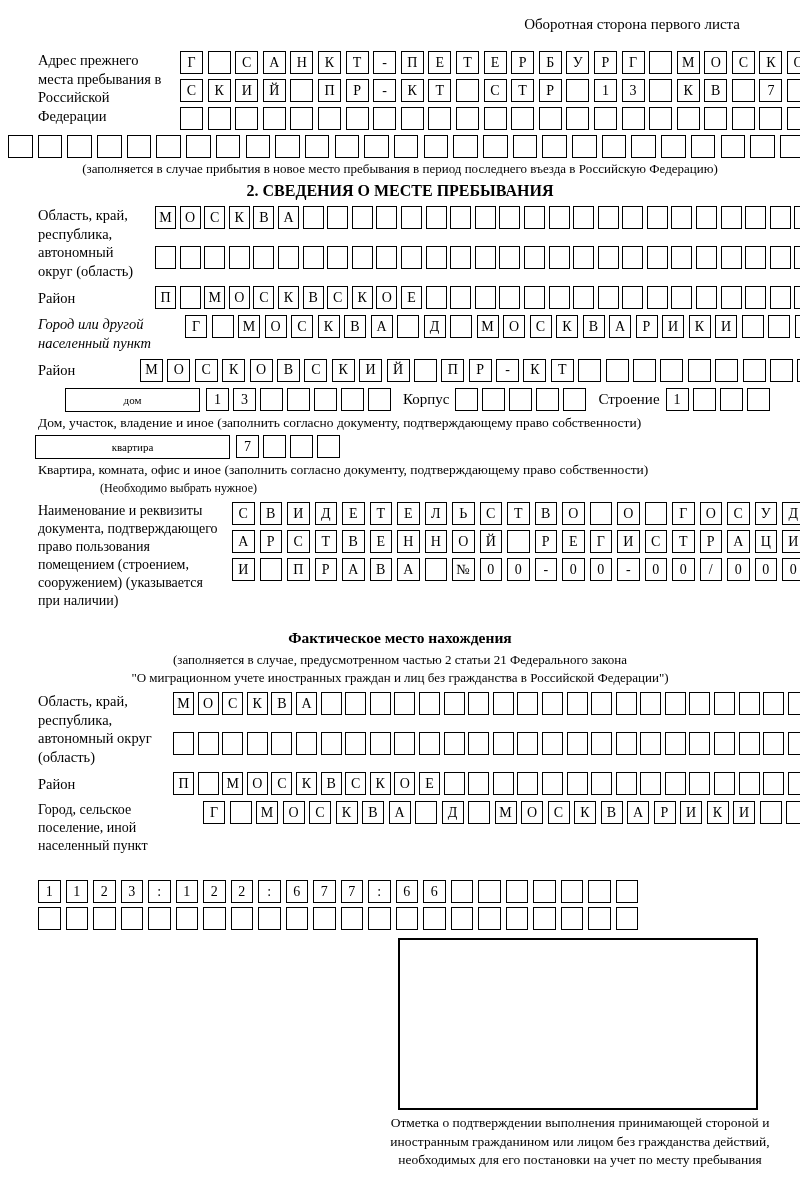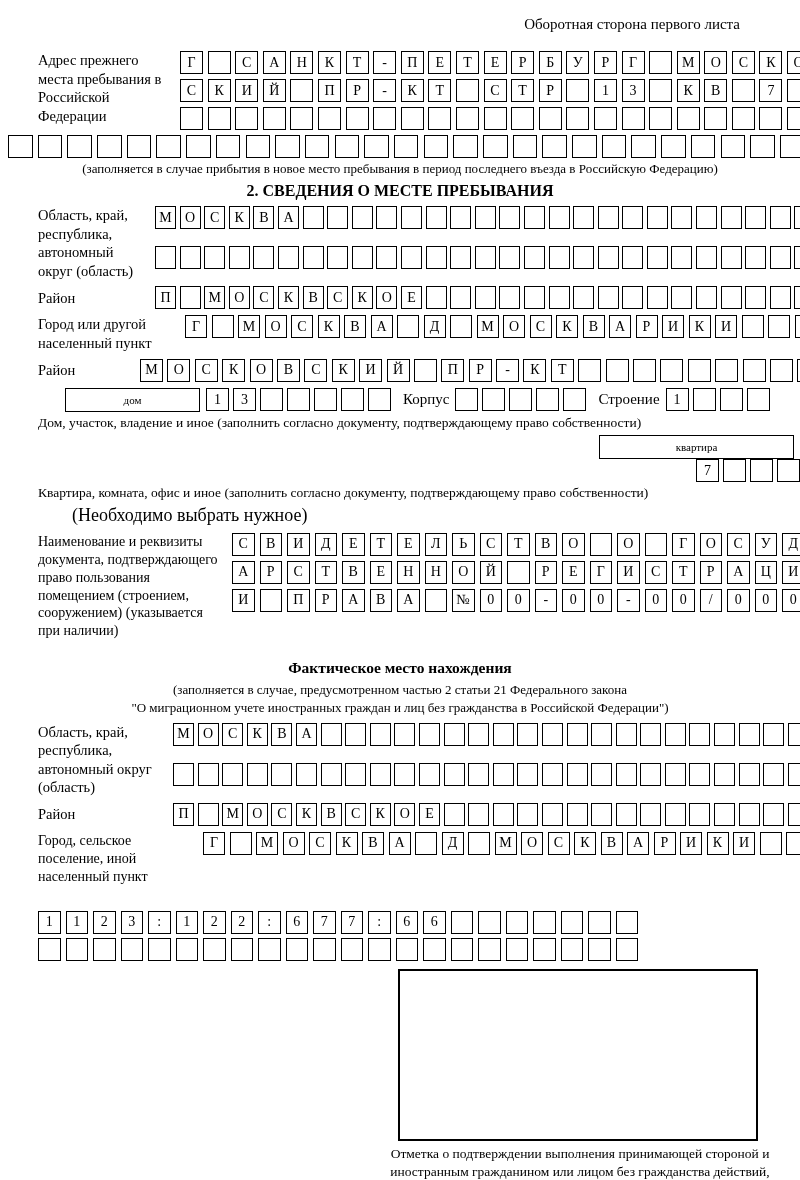--- a/index.html
+++ b/index.html
@@ -28,41 +28,41 @@
   .note-top{margin-top:3px;}
   .sect{margin-top:5px;text-align:center;font-weight:bold;font-size:16px;}
 
   .b-region{margin-top:6px;margin-left:38px;}
   .lbl-region{width:112px;margin-right:5px;}
   .r-reg{--cw:19px;--g:3.6px;}
   .mt17{margin-top:17px;}
 
   .b-district{margin-top:6px;margin-left:38px;align-items:center;}
   .b-city{margin-top:6px;margin-left:38px;}
-  .lbl-city{width:142px;margin-right:5px;}
+  .lbl-city{width:142px;margin-right:5px;font-style:italic;}
   .r-city{--cw:20px;--g:4.5px;}
   .b-street{margin-top:6px;margin-left:38px;align-items:center;}
   .lbl-street{width:97px;margin-right:5px;}
   .r-street{--cw:21px;--g:4.4px;}
 
   .b-house{margin-top:6px;margin-left:65px;align-items:center;}
   .labelbox{flex:none;border:1.6px solid #000;height:22px;display:flex;
             align-items:center;justify-content:center;font-size:11px;}
   .dom{width:133px;margin-right:6px;}
   .kv{width:193px;margin-right:6px;}
   .r-house{--cw:21px;--g:4px;}
   .inline-lbl{font-size:15px;margin:0 6px 0 12px;}
   .note-left{margin-left:38px;margin-top:3px;font-size:13.5px;}
-  .b-apt{margin-top:4px;margin-left:35px;align-items:flex-end;flex-direction:column;}
+  .b-apt{margin-top:4px;margin-left:35px;align-items:flex-start;}
 
   .b-stay{margin-top:7px;margin-left:38px;align-items:center;font-size:15px;}
   .chk{flex:none;width:19px;height:20px;border:1.6px solid #000;display:flex;
        align-items:center;justify-content:center;font-size:14px;margin:0 10px 0 12px;}
   .chk.first{margin-left:8px;}
-  .choose-note{margin-left:72px;margin-top:2px;font-size:18px;}
+  .choose-note{margin-left:100px;margin-top:2px;font-size:12px;}
 
   .b-doc{margin-top:6px;margin-left:38px;}
   .lbl-doc{width:188px;margin-right:6px;font-size:14px;}
   .r-doc{--cw:20.5px;--g:5px;}
 
   .sect2{margin-top:19px;text-align:center;font-weight:bold;font-size:15.5px;}
   .fact-note1{margin-top:5px;}
   .fact-note2{margin-top:2px;}
 
   .lbl-region2{width:130px;margin-right:5px;}

